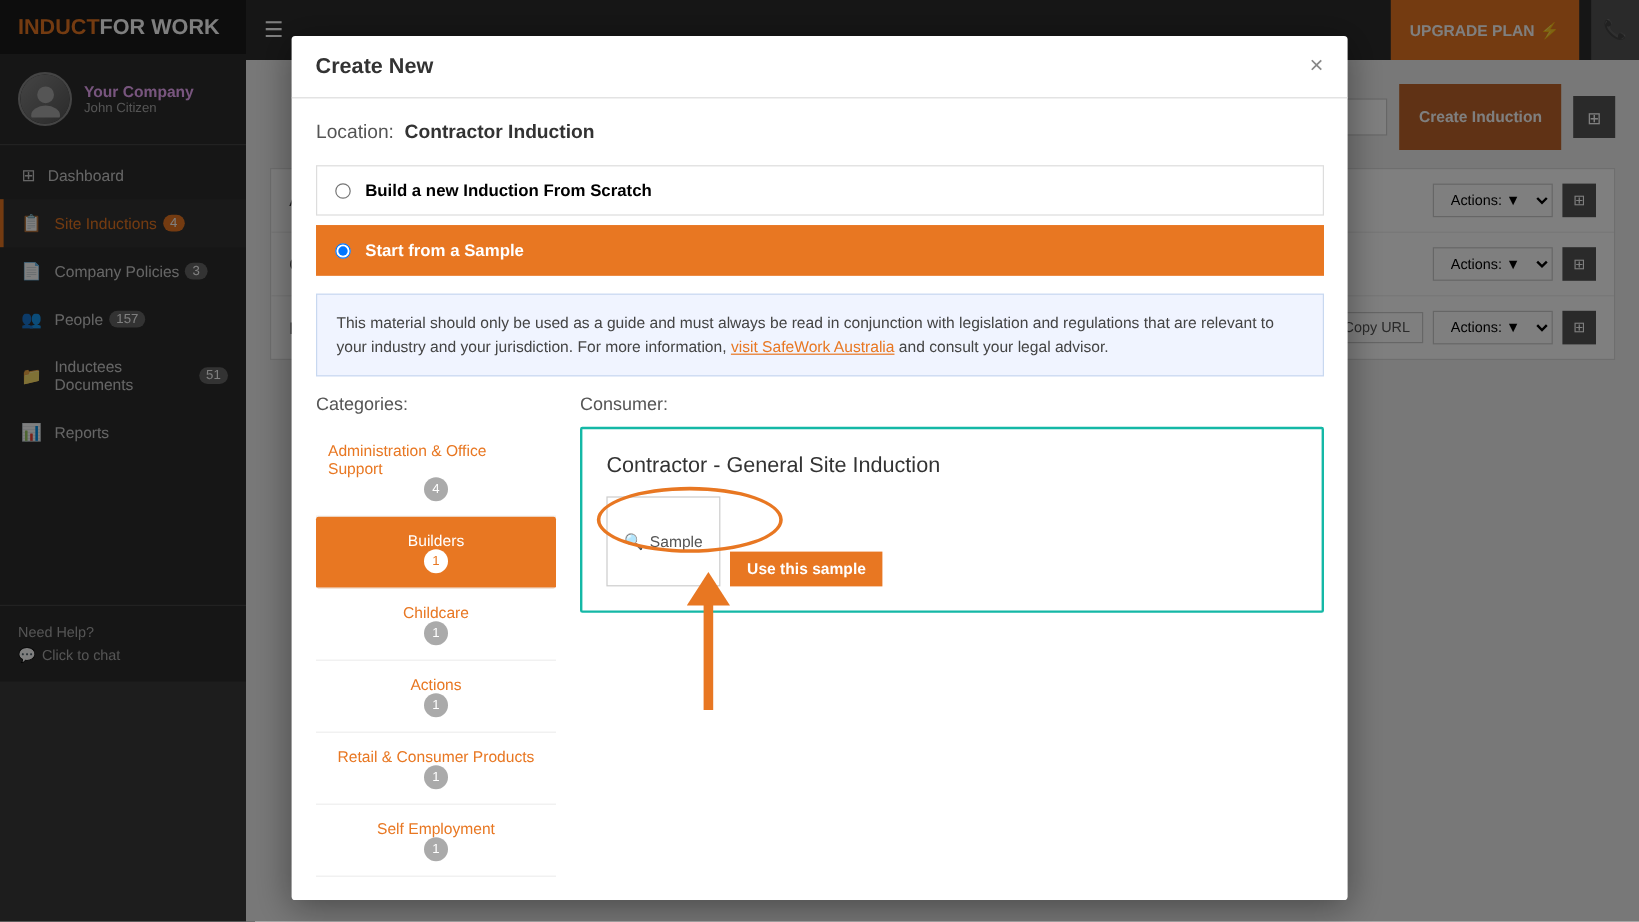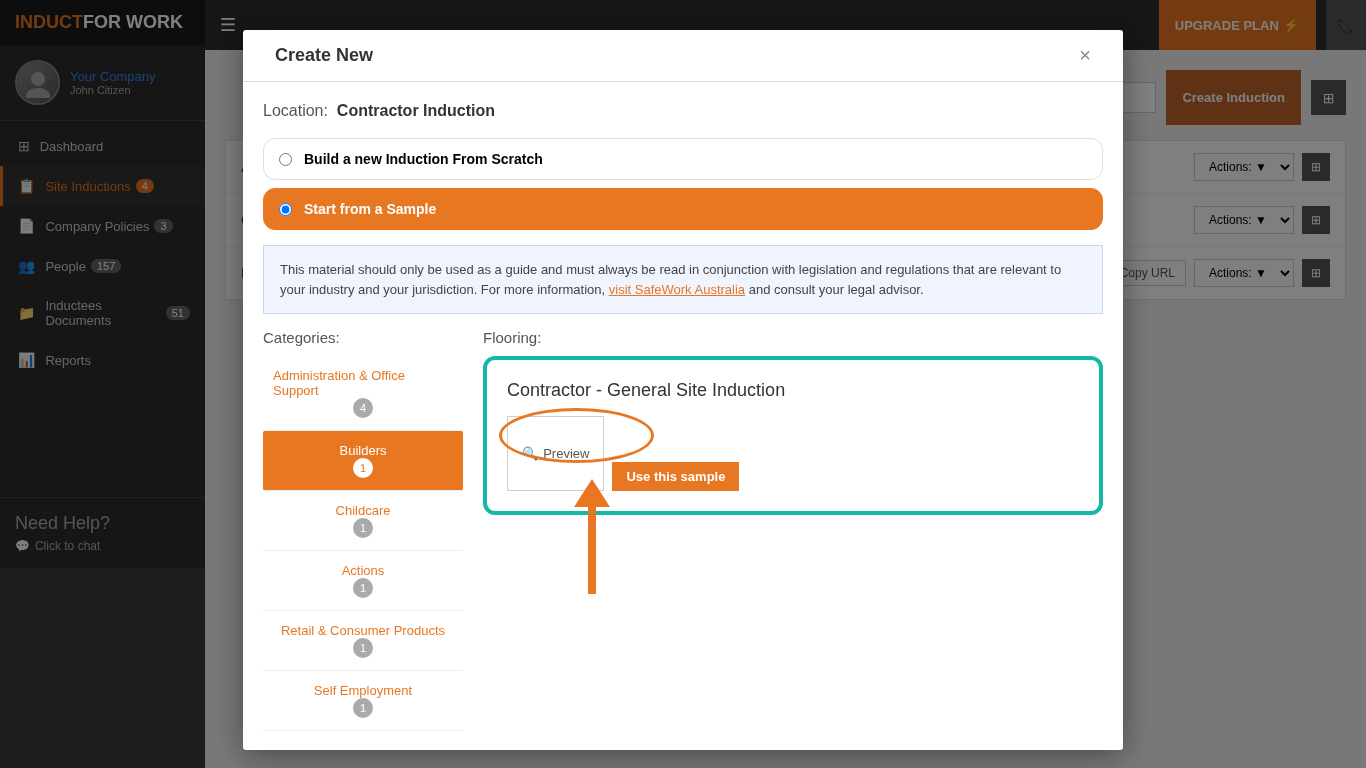--- a/index.html
+++ b/index.html
@@ -53,21 +53,21 @@
     .avatar-inner {
       width: 100%;
       height: 100%;
       background: linear-gradient(135deg, #8a8a8a, #555);
       display: flex;
       flex-direction: column;
       align-items: center;
       justify-content: center;
     }
     .user-info { display: flex; flex-direction: column; }
-    .user-company { color: #3b82f6; font-weight: normal; font-size: 13px; }
+    .user-company { color: #f0abfc; font-weight: bold; font-size: 13px; }
     .user-name { color: #aaa; font-size: 11px; }
 
     .sidebar-nav { flex: 1; padding-top: 5px; }
     .nav-item {
       display: flex;
       align-items: center;
       padding: 12px 15px;
       color: #ccc;
       cursor: pointer;
       font-size: 13px;
@@ -88,21 +88,21 @@
       margin-left: 5px;
     }
     .nav-badge.grey {
       background: #666;
     }
 
     .sidebar-footer {
       padding: 15px;
       border-top: 1px solid #444;
     }
-    .need-help { color: #aaa; font-size: 18px; margin-bottom: 5px; }
+    .need-help { color: #aaa; font-size: 12px; margin-bottom: 5px; }
     .click-chat { color: #aaa; font-size: 12px; cursor: pointer; display: flex; align-items: center; gap: 5px; }
 
     
     .main {
       flex: 1;
       display: flex;
       flex-direction: column;
       background: #f0f0f0;
       position: relative;
     }
@@ -249,21 +249,21 @@
       background: white;
       width: 880px;
       max-height: 720px;
       border-radius: 3px;
       box-shadow: 0 5px 30px rgba(0,0,0,0.4);
       display: flex;
       flex-direction: column;
       overflow: hidden;
     }
     .modal-header {
-      padding: 15px 32px;
+      padding: 15px 20px;
       border-bottom: 1px solid #ddd;
       display: flex;
       justify-content: space-between;
       align-items: flex-start;
     }
     .modal-title { font-size: 18px; color: #333; font-weight: bold; }
     .modal-close {
       background: none;
       border: none;
       font-size: 20px;
@@ -280,21 +280,21 @@
     }
     .modal-location strong { color: #333; font-weight: bold; }
 
     .radio-option {
       display: flex;
       align-items: center;
       padding: 12px 15px;
       border: 1px solid #ddd;
       margin-bottom: 8px;
       cursor: pointer;
-      border-radius: 12px;
+      border-radius: 0;
     }
     .radio-option.selected {
       background: #e87722;
       border-color: #e87722;
       color: white;
     }
     .radio-option input[type="radio"] { margin-right: 12px; }
     .radio-option label { cursor: pointer; font-size: 14px; font-weight: bold; }
     .radio-option.selected label { color: white; }
 
@@ -346,23 +346,23 @@
       display: flex;
       align-items: center;
       justify-content: center;
       font-size: 11px;
       flex-shrink: 0;
     }
 
     .samples-panel { flex: 1; }
     .samples-label { font-size: 15px; color: #555; margin-bottom: 10px; }
     .sample-card {
-      border: 4px solid #14b8a6;
+      border: 2px solid #14b8a6;
       padding: 20px;
-      border-radius: 12px;
+      border-radius: 2px;
       position: relative;
     }
     .sample-title { font-size: 18px; color: #333; margin-bottom: 15px; }
     .sample-buttons { display: flex; gap: 8px; position: relative; }
     .preview-btn {
       display: flex;
       align-items: center;
       gap: 5px;
       padding: 7px 14px;
       background: white;
@@ -598,29 +598,29 @@
               <span>Retail &amp; Consumer Products</span>
               <span class="cat-badge">1</span>
             </div>
             <div class="category-item">
               <span>Self Employment</span>
               <span class="cat-badge">1</span>
             </div>
           </div>
 
           <div class="samples-panel">
-            <div class="samples-label">Flooring:</div>
+            <div class="samples-label">Consumer:</div>
             <div class="sample-card">
               <div class="sample-title">Contractor - General Site Induction</div>
               <div class="sample-buttons">
 
                 <div class="circle-highlight"></div>
                 <button class="preview-btn">
                   <span>🔍</span>
-                  <span>Preview</span>
+                  <span>Sample</span>
                 </button>
                 <button class="use-btn">Use this sample</button>
 
                 <div class="arrow-annotation">
                   <div style="position:relative; height:115px; width:40px;">
                     <div class="arrow-head"></div>
                     <div class="arrow-shaft" style="margin-top:13px;"></div>
                   </div>
                 </div>
               </div>

